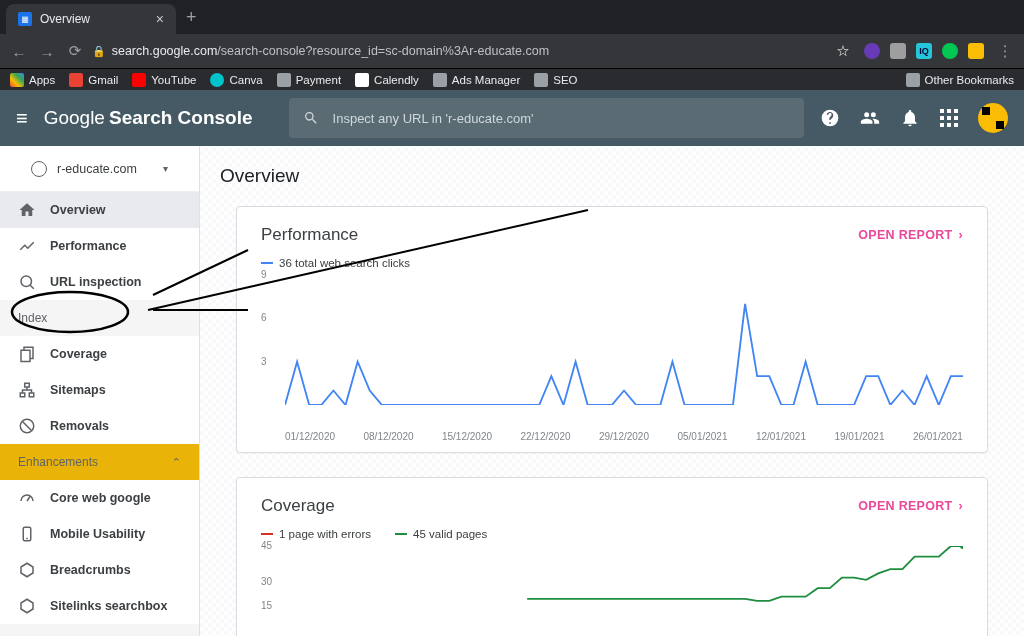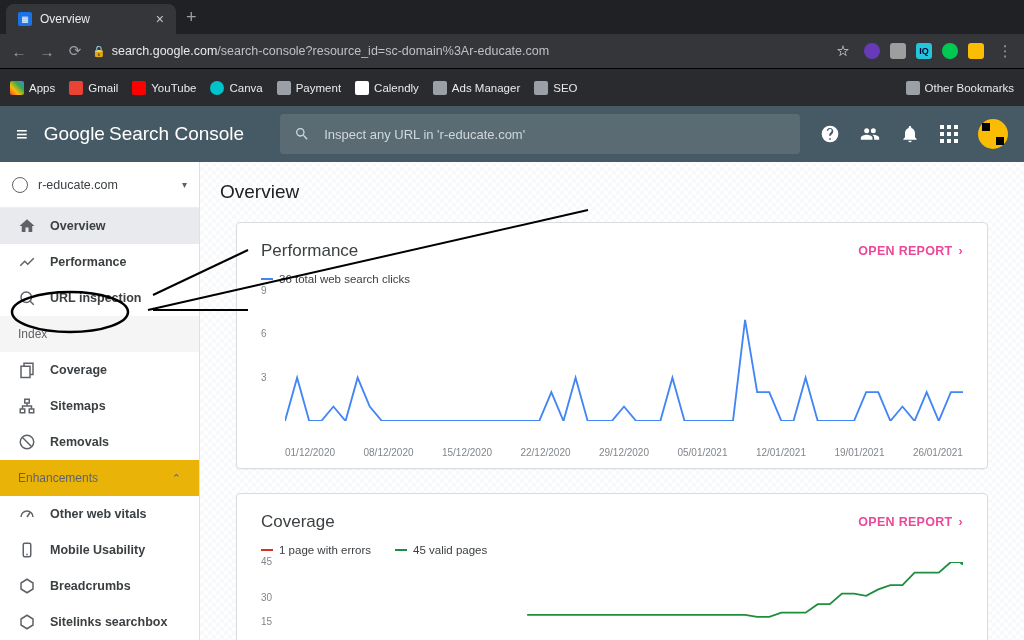--- a/index.html
+++ b/index.html
@@ -13,42 +13,42 @@
   .tab .fav { width: 14px; height: 14px; background:#1a73e8; border-radius:2px; display:flex;align-items:center;justify-content:center;font-size:8px;color:#fff;}
   .tab .close { margin-left: auto; font-size: 14px; opacity:.8;}
   .newtab { color:#9aa0a6; font-size:18px; padding:0 10px 6px;}
   .addrbar { display:flex; align-items:center; height: 34px; background:#35363a; padding: 0 8px; gap:6px;}
   .nav-ico { width:22px; height:22px; display:flex; align-items:center; justify-content:center; color:#9aa0a6; font-size:15px;}
   .url { flex:1; color:#bdc1c6; font-size:12.5px; display:flex; align-items:center;}
   .url .lock { color:#9aa0a6; margin-right:6px; font-size:11px;}
   .url b { color:#e8eaed; font-weight:normal;}
   .ext { display:flex; gap:10px; align-items:center;}
   .ext-ico{ width:16px;height:16px;border-radius:3px;}
-  .bkbar { display:flex; align-items:center; height:38px; background:#2a2b2e; border-top:1px solid #000; padding:0 10px; gap:14px; font-size:11.5px; color:#e8eaed;}
+  .bkbar { display:flex; align-items:center; height:22px; background:#2a2b2e; border-top:1px solid #000; padding:0 10px; gap:14px; font-size:11.5px; color:#e8eaed;}
   .bk{display:flex;align-items:center;gap:5px;}
   .bk-ico{width:14px;height:14px;border-radius:2px;}
 
   
   .app-header{height:56px;background:#455a64;display:flex;align-items:center;padding:0 16px;gap:16px;}
   .ham{color:#fff;font-size:20px;}
   .logo{color:#fff;font-size:19px;display:flex;align-items:center;gap:4px;}
   .logo .g{font-weight:500;}
-  .logo .sc{font-weight:400;}
+  .logo .sc{font-weight:700;}
   .inspect{flex:1;max-width:520px;height:40px;background:#5a6b73;border-radius:4px;display:flex;align-items:center;padding:0 14px;color:#cfd8dc;font-size:13px;gap:14px;margin-left:20px;}
   .hdr-right{margin-left:auto;display:flex;align-items:center;gap:20px;color:#fff;}
   .hdr-right svg{width:20px;height:20px;fill:#fff;}
   .avatar{width:30px;height:30px;border-radius:50%;background:#fbbc04;position:relative;}
   .avatar::before,.avatar::after{content:"";position:absolute;width:8px;height:8px;background:#000;}
   .avatar::before{top:4px;left:4px;}
   .avatar::after{bottom:4px;right:4px;}
 
   
   .main{display:flex;height:calc(640px - 34px - 34px - 26px - 56px);}
   .sidebar{width:200px;background:#fff;border-right:1px solid #e0e0e0;overflow:hidden;font-size:12.5px;color:#3c4043;}
-  .prop{height:46px;display:flex;align-items:center;padding:0 12px;border-bottom:1px solid #eee;gap:10px;}
+  .prop{height:46px;display:flex;align-items:center;padding:0 31px;border-bottom:1px solid #eee;gap:10px;}
   .prop .globe{width:16px;height:16px;border:1.5px solid #5f6368;border-radius:50%;}
   .prop .dd{margin-left:auto;color:#5f6368;font-size:10px;}
   .nav-item{height:36px;display:flex;align-items:center;padding:0 18px;gap:14px;font-weight:600;color:#3c4043;cursor:pointer;}
   .nav-item.sel{background:#e8eaed;}
   .nav-item .ico{width:18px;height:18px;display:flex;align-items:center;justify-content:center;color:#5f6368;}
   .sec-hdr{height:36px;display:flex;align-items:center;padding:0 18px;font-size:12px;color:#5f6368;font-weight:500;background:#f5f5f5;}
   .sec-hdr .chev{margin-left:auto;font-size:11px;}
 
   .content{flex:1;background:repeating-conic-gradient(#f8f9fa 0% 25%,#fff 0% 50%) 50%/8px 8px;overflow:auto;}
   .page-title{height:60px;display:flex;align-items:center;padding:0 20px;font-size:19px;font-weight:500;color:#202124;}
@@ -252,21 +252,21 @@
         <span class="chev">⌃</span>
       </div>
     <div id="nav-enh">
         <div class="nav-item">
           <span class="ico">
             <svg width="18" height="18" viewBox="0 0 24 24" fill="none" stroke="#5f6368" stroke-width="2">
               <path d="M4 16a8 8 0 0 1 16 0"></path>
               <line x1="12" y1="16" x2="16" y2="10"></line>
             </svg>
           </span>
-          <span>Other web vitals</span>
+          <span>Core web google</span>
         </div>
         <div class="nav-item">
           <span class="ico">
             <svg width="18" height="18" viewBox="0 0 24 24" fill="none" stroke="#5f6368" stroke-width="2">
               <rect x="7" y="3" width="10" height="18" rx="2"></rect>
               <line x1="11" y1="18" x2="13" y2="18"></line>
             </svg>
           </span>
           <span>Mobile Usability</span>
         </div>

